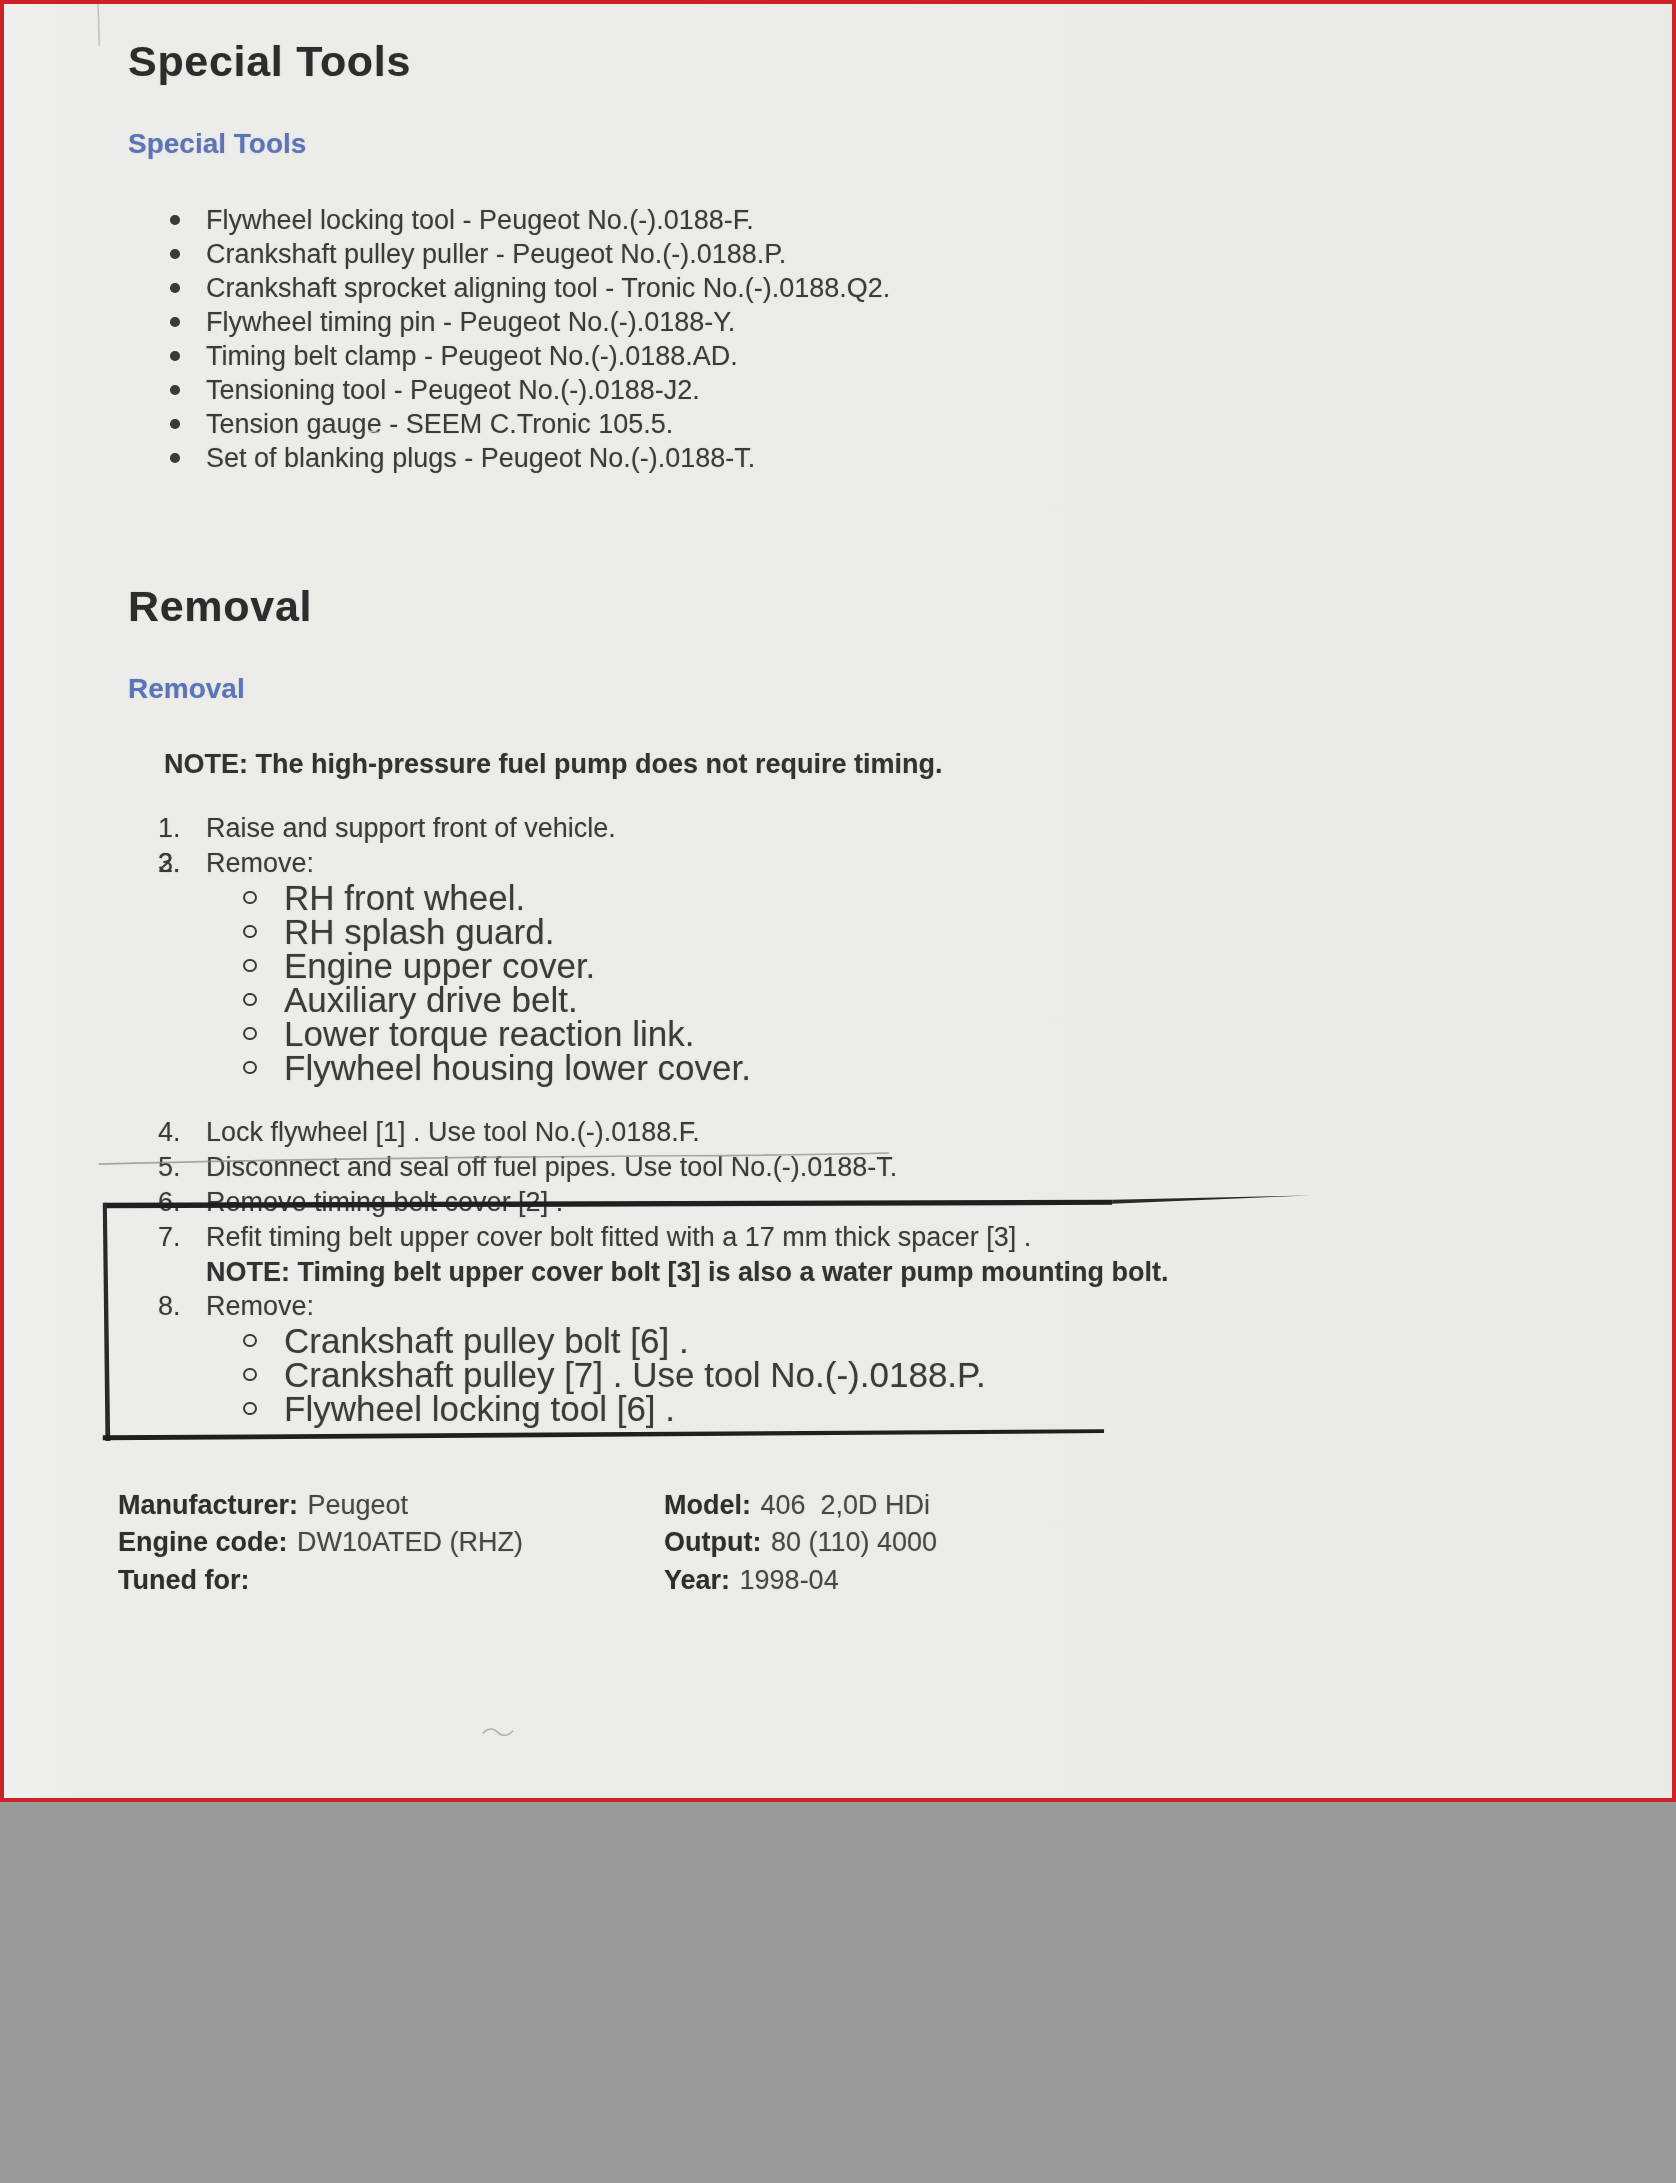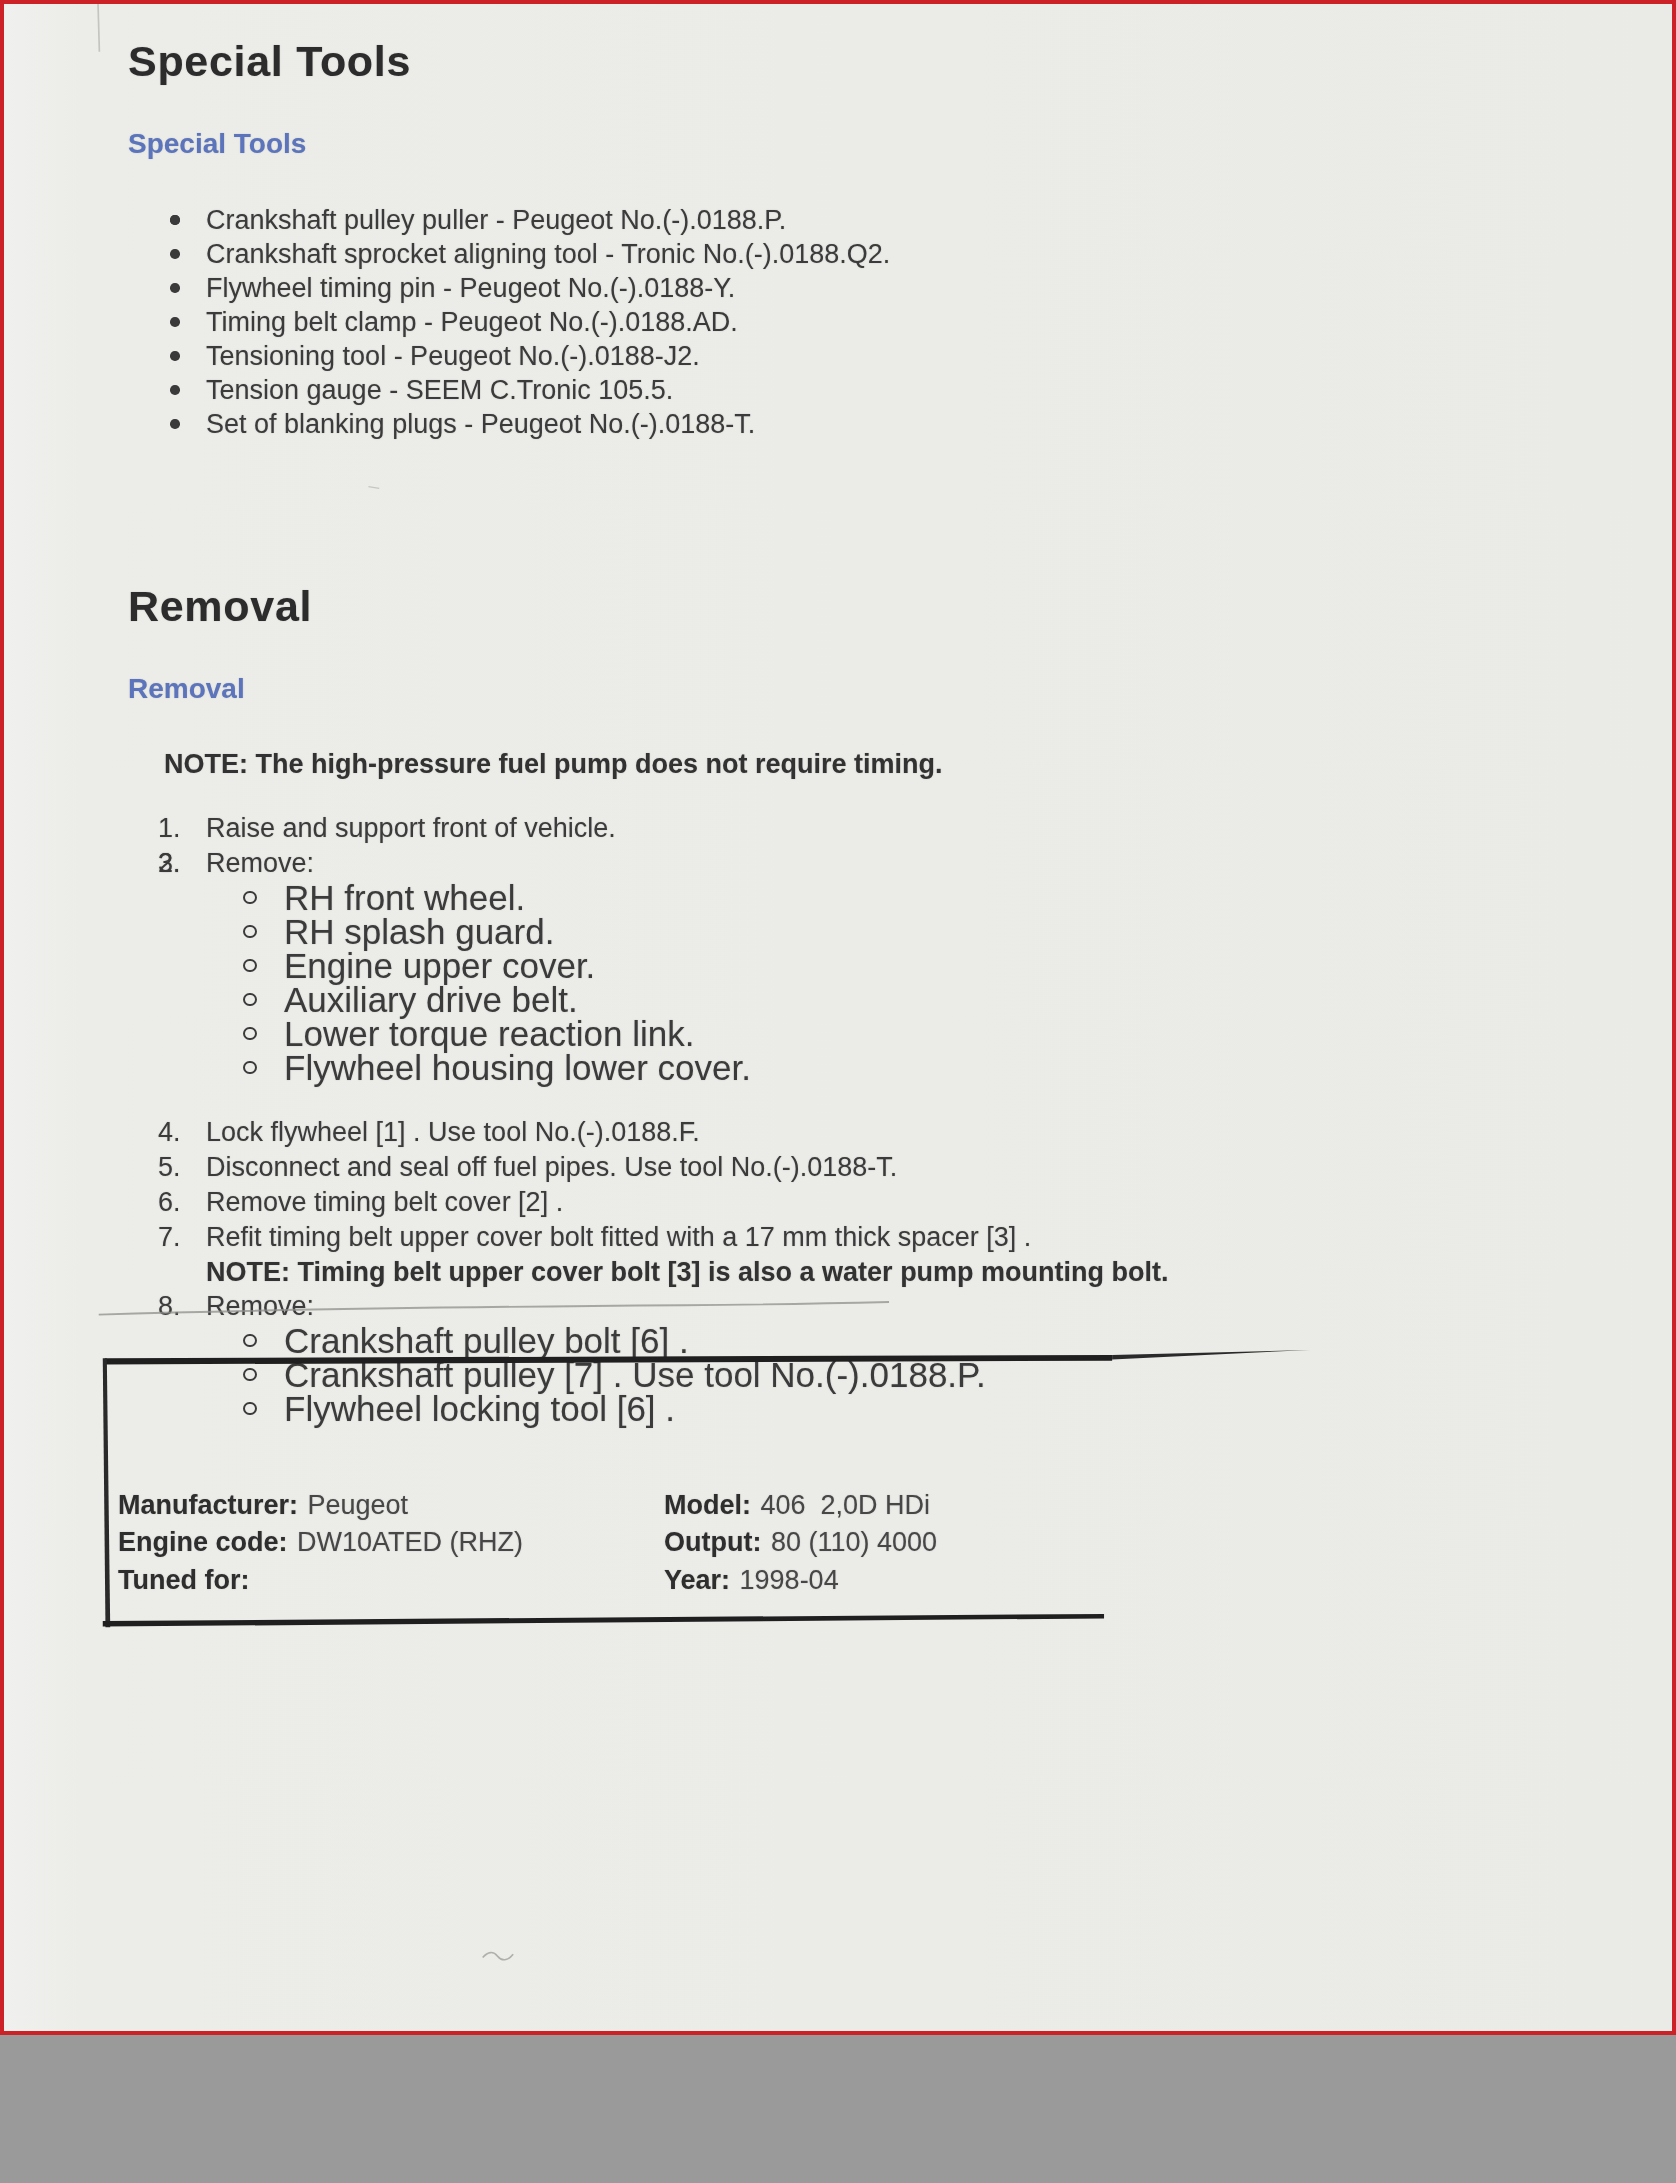--- a/index.html
+++ b/index.html
@@ -1,18 +1,18 @@
 <!DOCTYPE html>
 <html style="font-size:10.8px"><head>
 <meta charset="utf-8">
 <style>
   html,body { margin:0; padding:0; background:#9a9a9a; }
   .page {
     position:relative;
-    width:1676px; height:2035px;
+    width:1676px; height:1802px;
     background:linear-gradient(90deg,#f0f0ee 0px,#ecece9 81px,#eaeae7 100%);
     font-family:"Liberation Sans","DejaVu Sans",sans-serif;
     color:#3b3b3b;
     overflow:hidden;
     text-shadow:0 0 1.4px rgba(70,70,70,.28);
   }
   .red-frame {
     position:absolute; inset:0;
     border:4px solid #cb2127;
     pointer-events:none;
@@ -91,21 +91,21 @@
 <body>
 
 <div class="page">
 
   <div class="red-frame"></div>
 
   <div id="h1-special" class="h1">Special Tools</div>
   <div id="h2-special" class="h2">Special Tools</div>
 
   <ul class="plain tool-list">
-    <li><span class="dot"></span></li>
+    <li><span class="dot"></span><span>Flywheel locking tool - Peugeot No.(-).0188-F.</span></li>
     <li><span class="dot"></span><span>Crankshaft pulley puller - Peugeot No.(-).0188.P.</span></li>
     <li><span class="dot"></span><span>Crankshaft sprocket aligning tool - Tronic No.(-).0188.Q2.</span></li>
     <li><span class="dot"></span><span>Flywheel timing pin - Peugeot No.(-).0188-Y.</span></li>
     <li><span class="dot"></span><span>Timing belt clamp - Peugeot No.(-).0188.AD.</span></li>
     <li><span class="dot"></span><span>Tensioning tool - Peugeot No.(-).0188-J2.</span></li>
     <li><span class="dot"></span><span>Tension gauge - SEEM C.Tronic 105.5.</span></li>
     <li><span class="dot"></span><span>Set of blanking plugs - Peugeot No.(-).0188-T.</span></li>
   </ul>
 
   <div id="h1-removal" class="h1">Removal</div>

